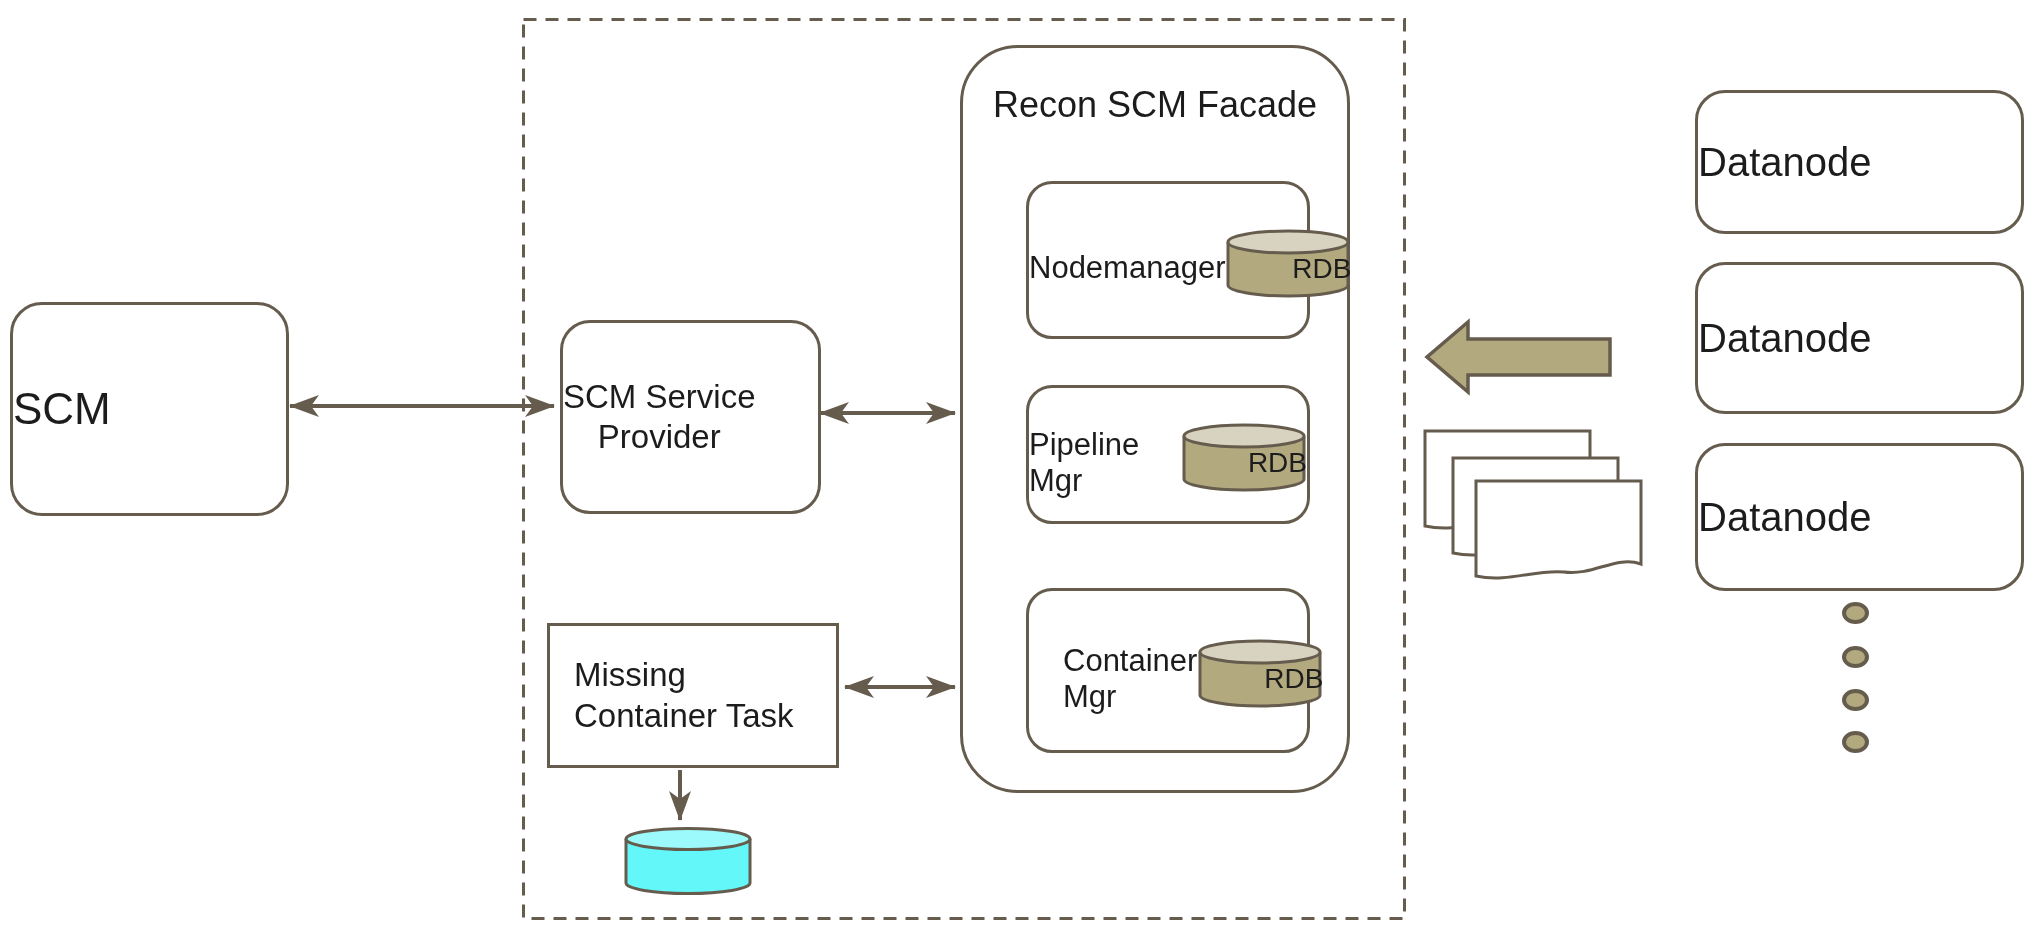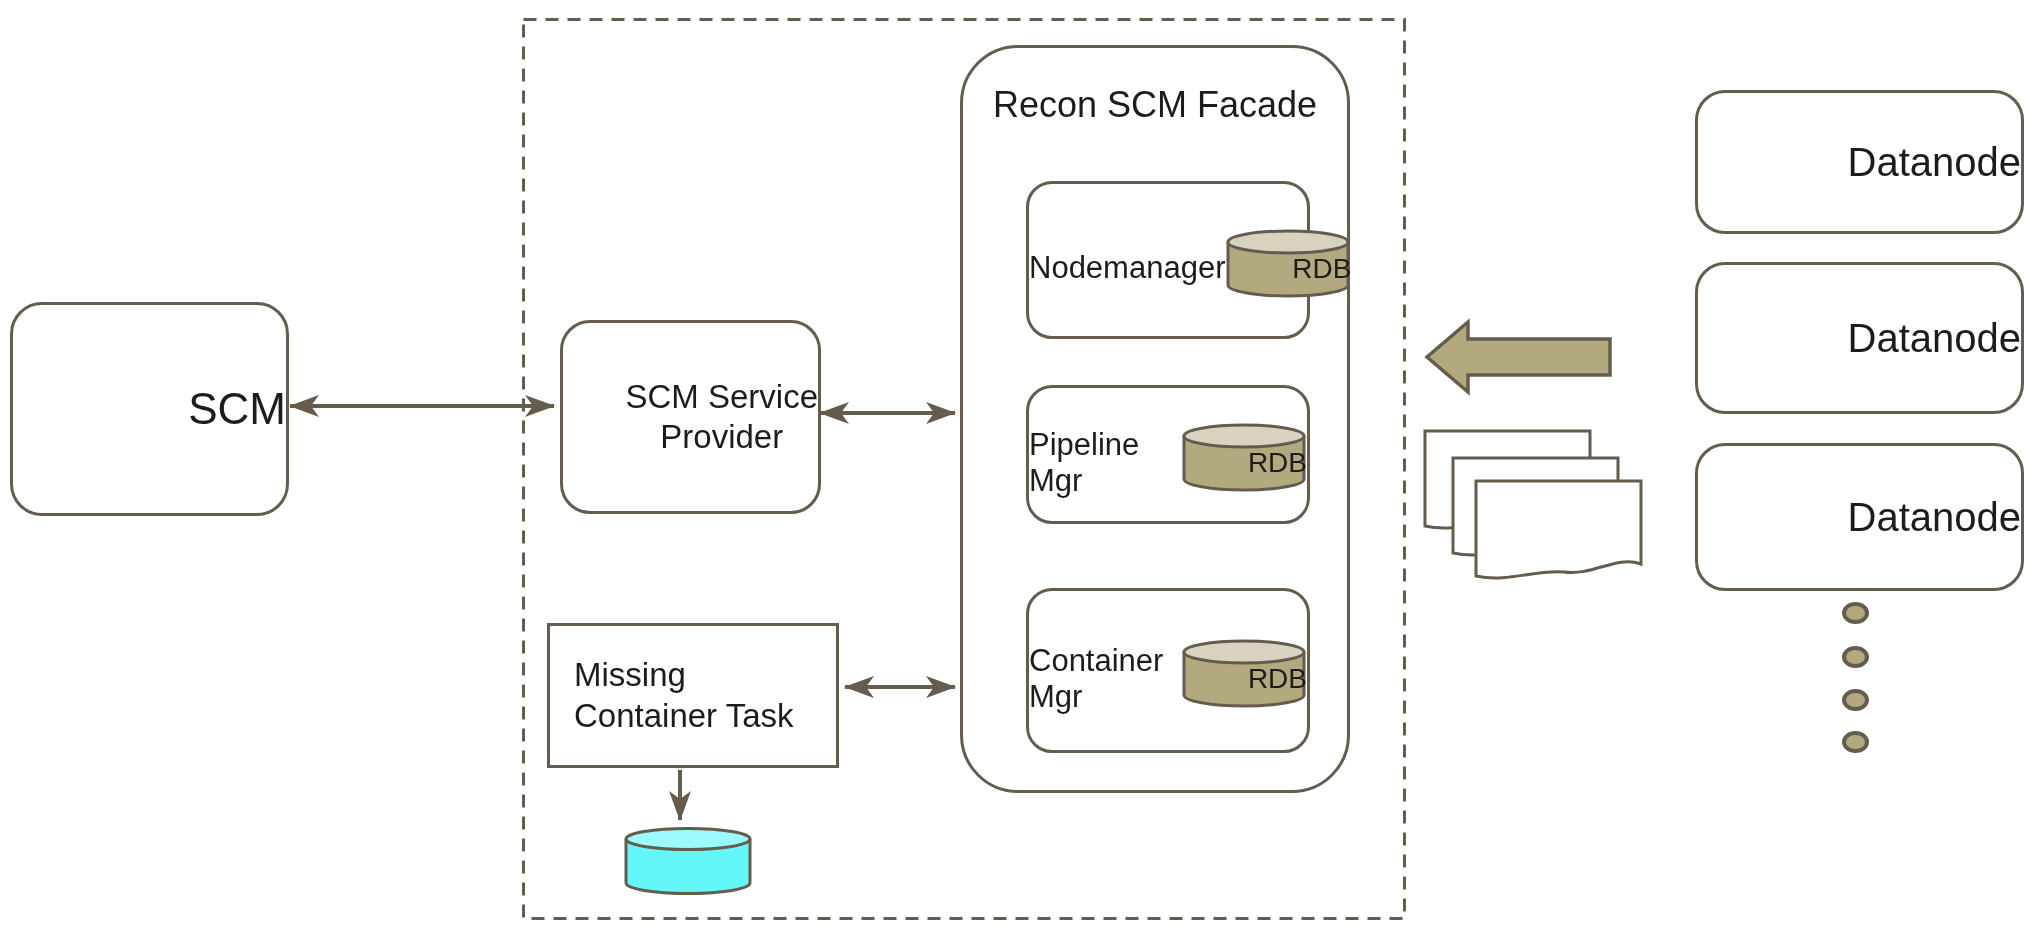--- a/index.html
+++ b/index.html
@@ -6,21 +6,21 @@
   .stage{
     position:relative;width:2038px;height:942px;background:var(--canvas,#fff);
     font-family:"Liberation Sans",sans-serif;color:var(--text,#1c1c1c);overflow:hidden;
   }
   .abs{position:absolute;}
   svg{display:block;}
 
   
   .node{
     position:absolute;background:#fff;border:3px solid var(--stroke,#655c4e);
-    display:flex;align-items:center;justify-content:flex-end;text-align:center;
+    display:flex;align-items:center;justify-content:flex-start;text-align:center;
   }
   .node-label{white-space:pre-line;line-height:1.22;}
 
   .scm-node{left:10px;top:302px;width:273px;height:208px;border-radius:32px;font-size:44px;}
   .provider-node{left:560px;top:320px;width:255px;height:188px;border-radius:30px;font-size:33px;}
   .missing-node{left:547px;top:623px;width:292px;height:145px;border-radius:0;
     justify-content:flex-start;text-align:left;padding-left:24px;box-sizing:border-box;font-size:33px;}
   .datanode{left:1695px;width:323px;border-radius:30px;font-size:40px;}
   .dn-0{top:90px;height:138px;}
   .dn-1{top:262px;height:146px;}
@@ -32,21 +32,21 @@
     border:3px solid var(--stroke,#655c4e);border-radius:58px;background:#fff;box-sizing:border-box;
   }
   .facade-title{margin-top:36px;text-align:center;font-size:36px;}
   .mgr-card{
     position:absolute;left:63px;width:284px;border:3px solid var(--stroke,#655c4e);
     border-radius:26px;background:#fff;box-sizing:border-box;
     display:flex;flex-direction:row;align-items:center;
   }
   .mgr-0{top:133px;height:158px;}
   .mgr-1{top:337px;height:139px;}
-  .mgr-2{top:540px;height:165px;}
+  .mgr-2{top:540px;height:165px;padding-left:34px;}
   .mgr-title{margin-top:16px;font-size:31px;}
 
   
   .cylinder{position:relative;}
   .mgr-card .cylinder{margin-top:7px;}
   .cyl-label{position:absolute;left:0;width:100%;text-align:right;}
   .rdb-label{top:25px;font-size:28px;}
   .sql-label{top:24px;font-size:30px;}
   .cyl-body,.cyl-top{stroke:var(--stroke,#655c4e);stroke-width:3;}
   .rdb-body{fill:var(--khaki-fill,#b3a97f);}

